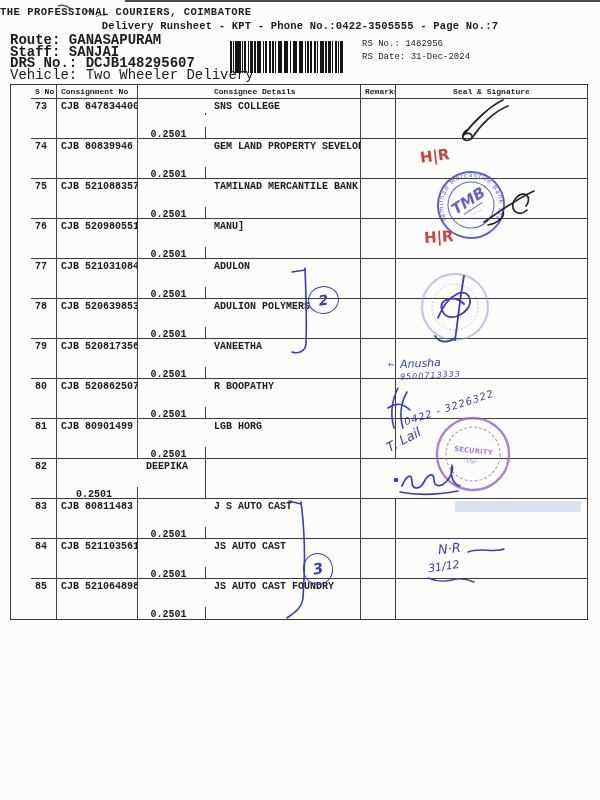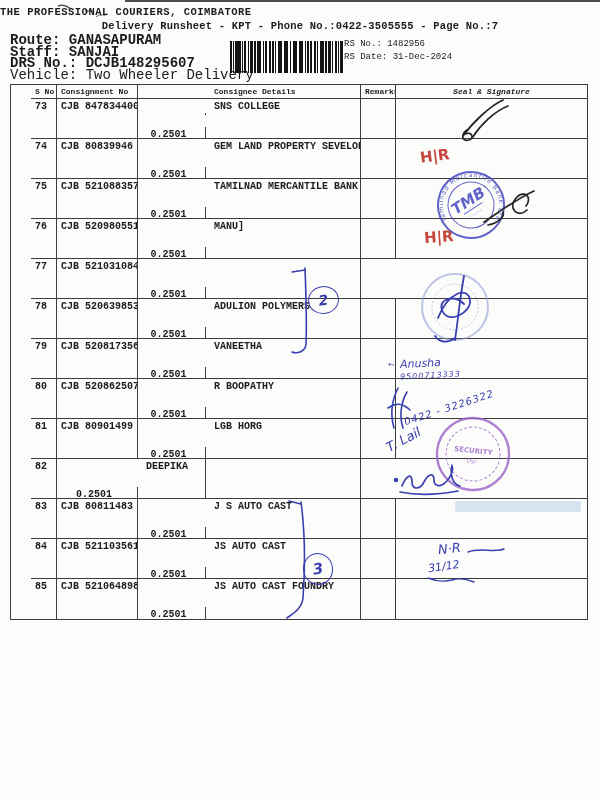--- a/index.html
+++ b/index.html
@@ -6,40 +6,40 @@
     --print:#1c1c1c; --border:#3c3c3c; --ink-blue:#3a3fb0; --ink-red:#c4463c;
     --stamp-blue:#4a4ec0; --stamp-faint:#8b97d6; --stamp-purple:#9a64c8; --paper:#fcfcfa;
   }
   html,body{margin:0;padding:0;}
   body{width:600px;height:800px;background:#e8e8e6;font-family:"Liberation Mono","DejaVu Sans Mono",monospace;}
   #page{position:relative;width:600px;height:800px;background:var(--paper);overflow:hidden;color:var(--print);}
   
   .doc-title{position:absolute;top:6px;left:0;width:100%;text-align:left;font-size:10.5px;font-weight:bold;letter-spacing:.5px;}
   .doc-subtitle{position:absolute;top:20px;left:0;width:100%;text-align:center;font-size:10.5px;font-weight:bold;letter-spacing:.2px;}
   .info-block{position:absolute;left:10px;top:35px;font-size:14px;font-weight:bold;line-height:11.5px;}
-  .rs-block{position:absolute;left:344px;top:38px;font-size:9px;line-height:13px;}
+  .rs-block{position:absolute;left:362px;top:38px;font-size:9px;line-height:13px;}
   .barcode{position:absolute;left:230px;top:41px;width:113px;height:32px;
     background:
       repeating-linear-gradient(90deg,#141414 0 1px,transparent 1px 3px),
       repeating-linear-gradient(90deg,#141414 0 2px,transparent 2px 7px),
       repeating-linear-gradient(90deg,#141414 0 1px,transparent 1px 5px);}
   
   .scanline{position:absolute;left:125px;top:0;width:475px;height:2px;background:#2e2e2e;opacity:.85;}
   .pencil{position:absolute;}
   
   .sheet-table{position:absolute;left:10px;top:84px;width:578px;border:1px solid var(--border);box-sizing:border-box;padding-left:20px;}
   .t-row,.t-head{display:grid;grid-template-columns:26px 81px 68px 155px 35px 1fr;box-sizing:border-box;}
   .t-head{height:14px;border-bottom:1px solid var(--border);font-size:8px;font-weight:bold;}
   .t-row{height:40px;border-bottom:1px solid var(--border);font-size:10px;font-weight:bold;}
   .t-row:last-child{border-bottom:none;}
   .cell{border-right:1px solid var(--border);padding:2px 0 0 4px;box-sizing:border-box;overflow:hidden;white-space:nowrap;}
   .cell:last-child{border-right:none;}
   .cell.wp{display:flex;justify-content:center;padding-right:12px;padding-left:6px;margin-top:28px;}
   .cell.consignee{padding-left:8px;}
-  .cell.seal-head{text-align:center;padding-left:0;font-style:italic;}
+  .cell.seal-head{text-align:center;padding-left:0;}
   .t-head .cell{padding-top:2px;}
   
   .anno{position:absolute;}
   .hand-red{color:var(--ink-red);font-family:"DejaVu Sans",sans-serif;font-weight:600;font-size:15px;}
   .hand-blue{color:var(--ink-blue);font-family:"DejaVu Sans",sans-serif;font-style:italic;}
   .circ-num{border:1.6px solid var(--ink-blue);border-radius:50%;color:var(--ink-blue);
     display:flex;align-items:center;justify-content:center;font-family:"DejaVu Sans",sans-serif;
     font-style:italic;font-weight:600;background:transparent;}
   .smudge{position:absolute;left:455px;top:501px;width:126px;height:11px;background:rgba(120,160,220,.28);border-radius:2px;filter:blur(.4px);}
   svg{display:block;}
@@ -134,20 +134,21 @@
       <div class="cell"></div>
     </div>
 
     <div class="t-row">
       <div class="cell">77</div>
       <div class="cell">CJB 521031084</div>
       <div class="cell wp">
         <span>0.250</span>
             <span>1</span>
       </div>
+      <div class="cell consignee">ADULON</div>
       <div class="cell"></div>
       <div class="cell"></div>
     </div>
 
     <div class="t-row">
       <div class="cell">78</div>
       <div class="cell">CJB 520639853</div>
       <div class="cell wp">
         <span>0.250</span>
             <span>1</span>

